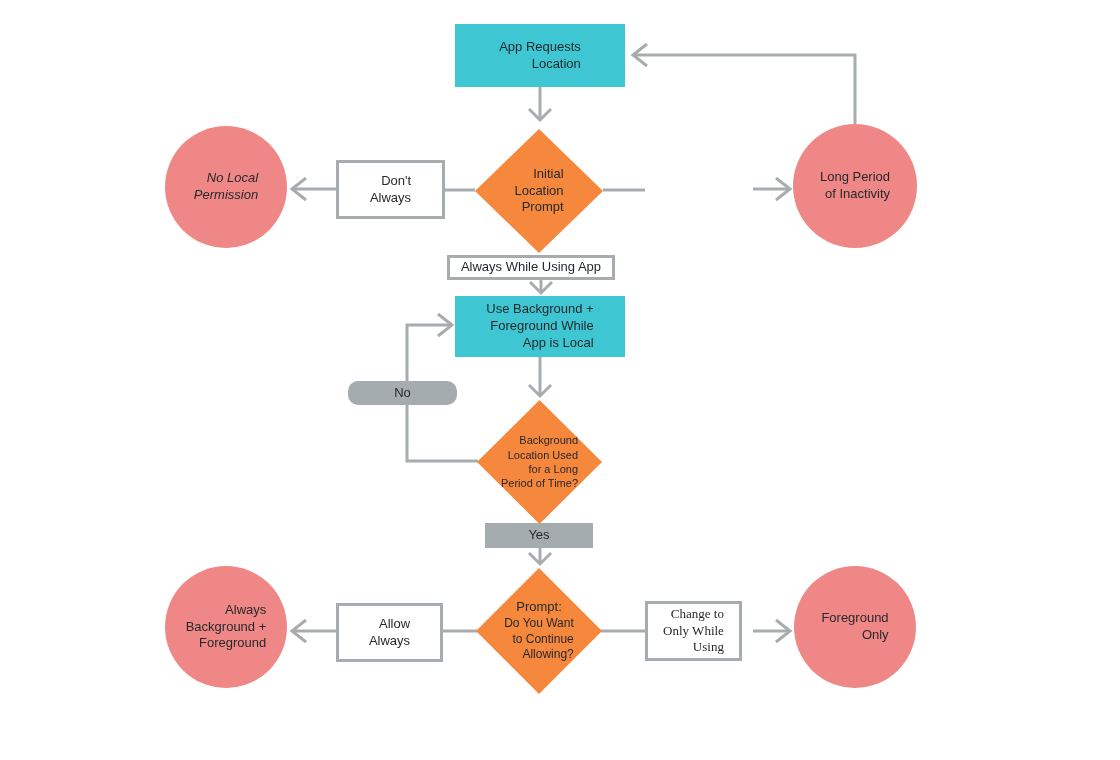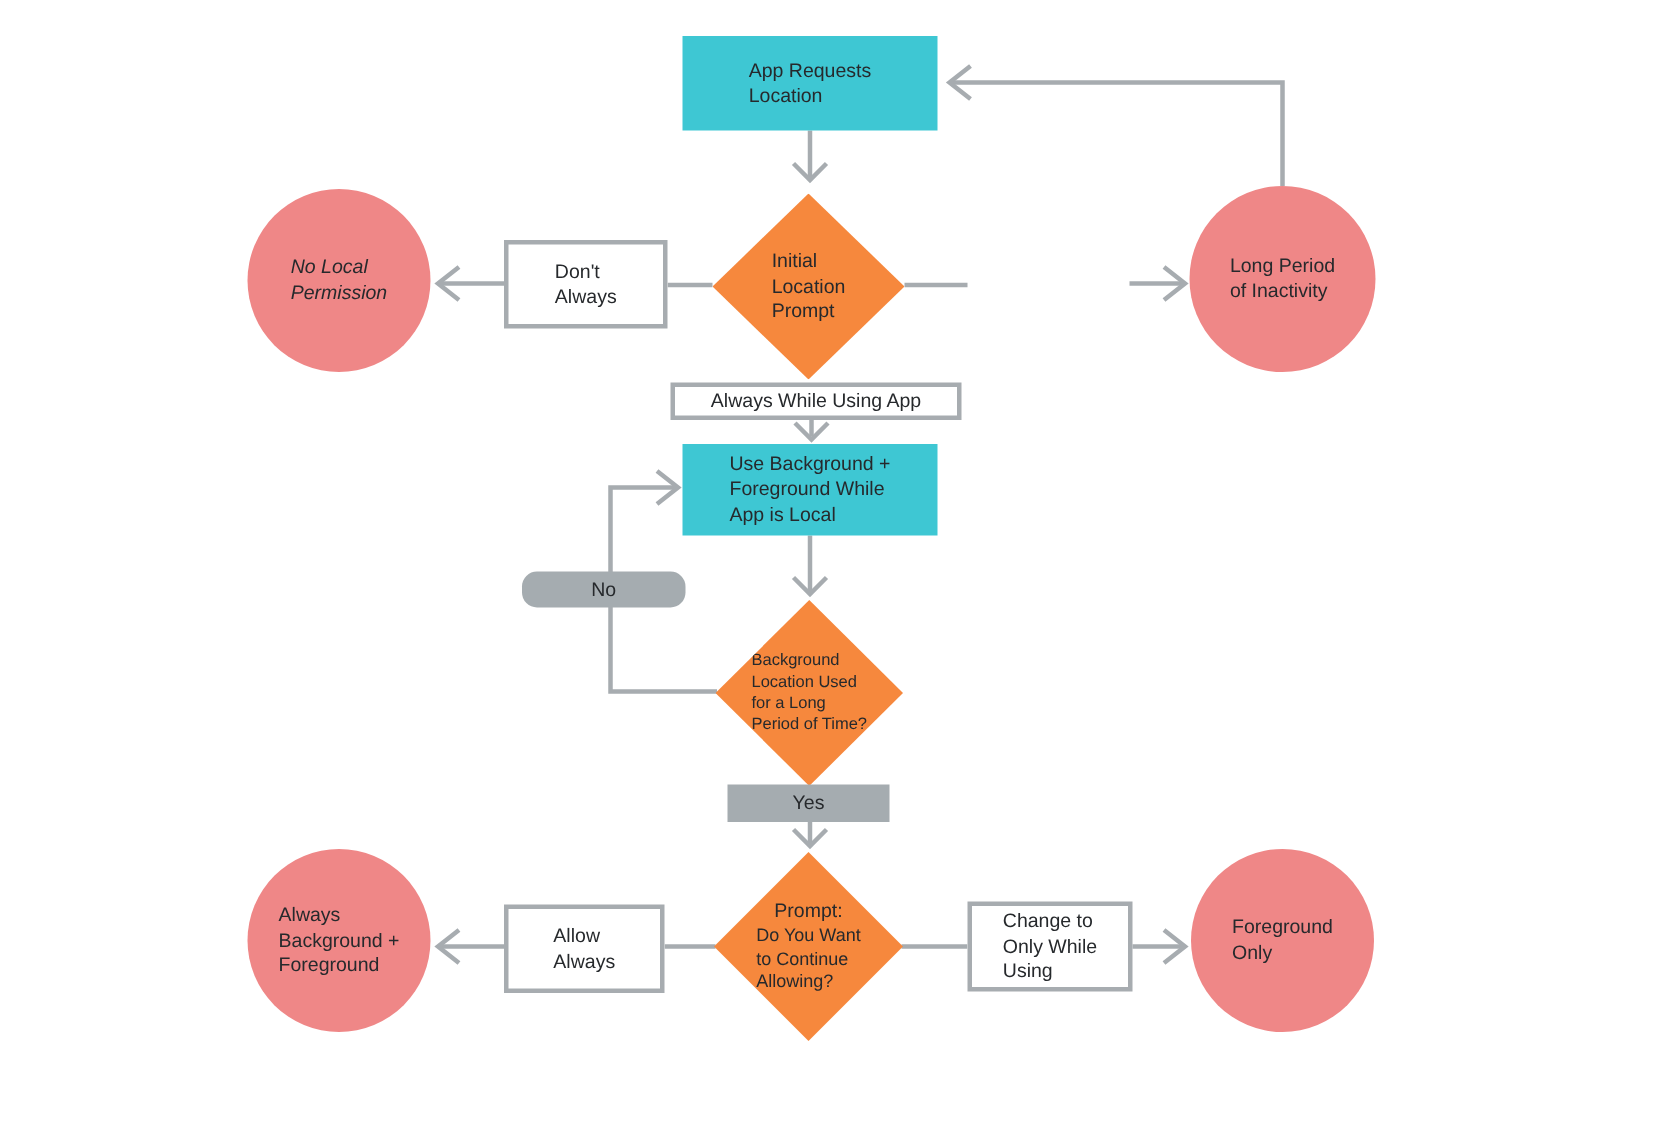--- a/index.html
+++ b/index.html
@@ -32,21 +32,21 @@
     stroke-width: 3;
     fill: none;
     stroke-linejoin: miter;
   }
   .node {
     position: absolute;
     display: flex;
     flex-direction: column;
     align-items: center;
     justify-content: center;
-    text-align: left;
+    text-align: right;
     white-space: pre-line;
     line-height: 1.3;
     font-size: 13px;
   }
   .rect-white { background: #fff; border: 3px solid var(--gray-line); }
   .rect-teal  { background: var(--teal); }
   .rect-gray  { background: var(--gray-box); }
   .circle     { background: var(--pink); border-radius: 50%; }
   .diamond    { background: var(--orange); clip-path: polygon(50% 0, 100% 50%, 50% 100%, 0 50%); }
   .sub { font-size: 10.5px; line-height: 1.25; white-space: pre-line; }
@@ -105,21 +105,21 @@
 Always</div>
 
   <div class="node diamond" style="left:475px; top:129px; width:128px; height:124px;">Initial
 Location
 Prompt</div>
 
 
   <div class="node circle" style="left:793px; top:124px; width:124px; height:124px;">Long Period
 of Inactivity</div>
 
-  <div class="node rect-white" style="left:447px; top:255px; width:194px; height:25px;">Always While Using App</div>
+  <div class="node rect-white" style="left:447px; top:255px; width:168px; height:25px;">Always While Using App</div>
 
   <div class="node rect-teal" style="left:455px; top:296px; width:170px; height:61px;">Use Background +
 Foreground While
 App is Local</div>
 
   <div class="node rect-gray" style="left:348px; top:381px; width:109px; height:24px;border-radius:10px;">No</div>
 
   <div class="node diamond d2-text" style="left:477px; top:400px; width:125px; height:124px;">Background
 Location Used
 for a Long
@@ -134,20 +134,20 @@
   <div class="node rect-white" style="left:336px; top:603px; width:107px; height:59px;">Allow
 Always</div>
 
   <div class="node diamond" style="left:476px; top:568px; width:126px; height:126px;">
     <span>Prompt:</span>
     <span class="sub-md">Do You Want
 to Continue
 Allowing?</span>
   </div>
 
-  <div class="node rect-white" style="left:645px; top:601px; width:110px; height:60px;">Change to
+  <div class="node rect-white" style="left:645px; top:601px; width:97px; height:60px;font-family:Liberation Serif, serif;">Change to
 Only While
 Using</div>
 
   <div class="node circle" style="left:794px; top:566px; width:122px; height:122px;">Foreground
 Only</div>
 
 </div>
 
 </body></html>

